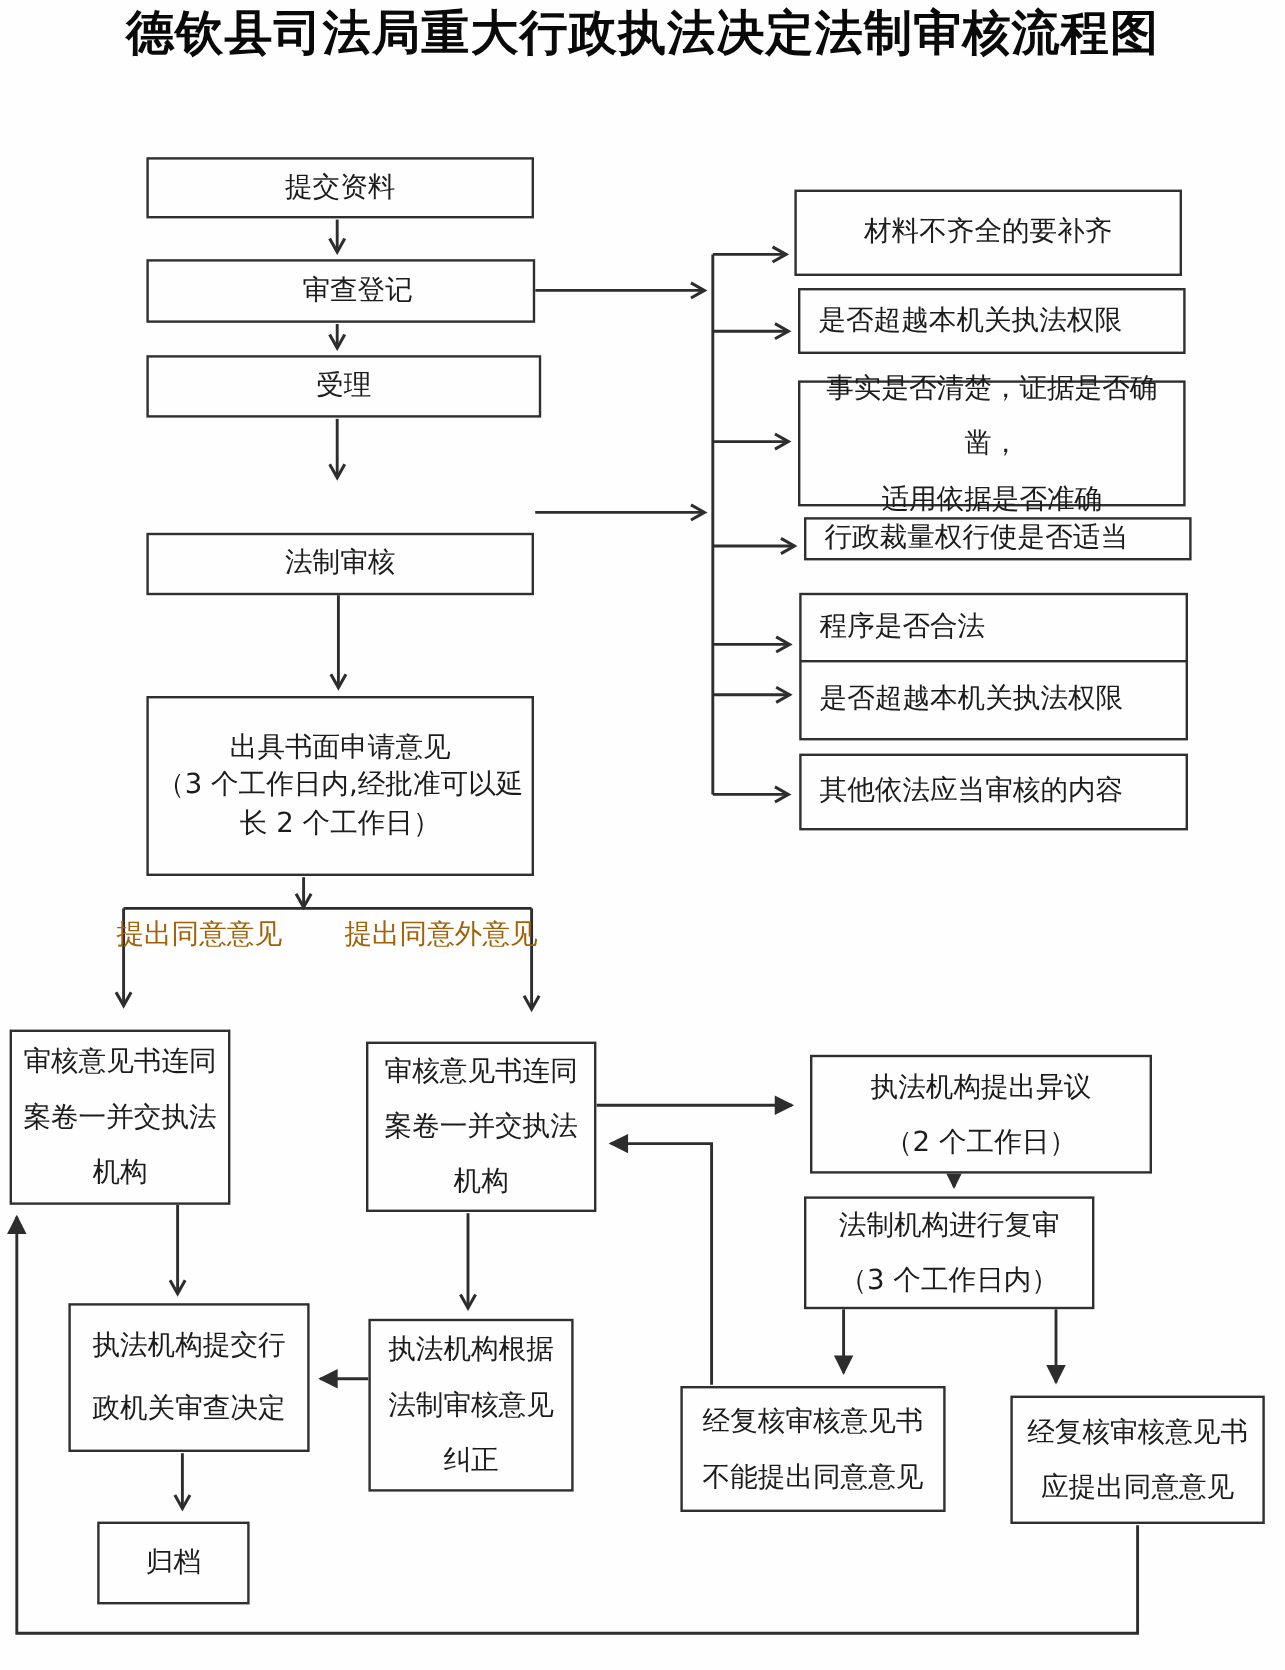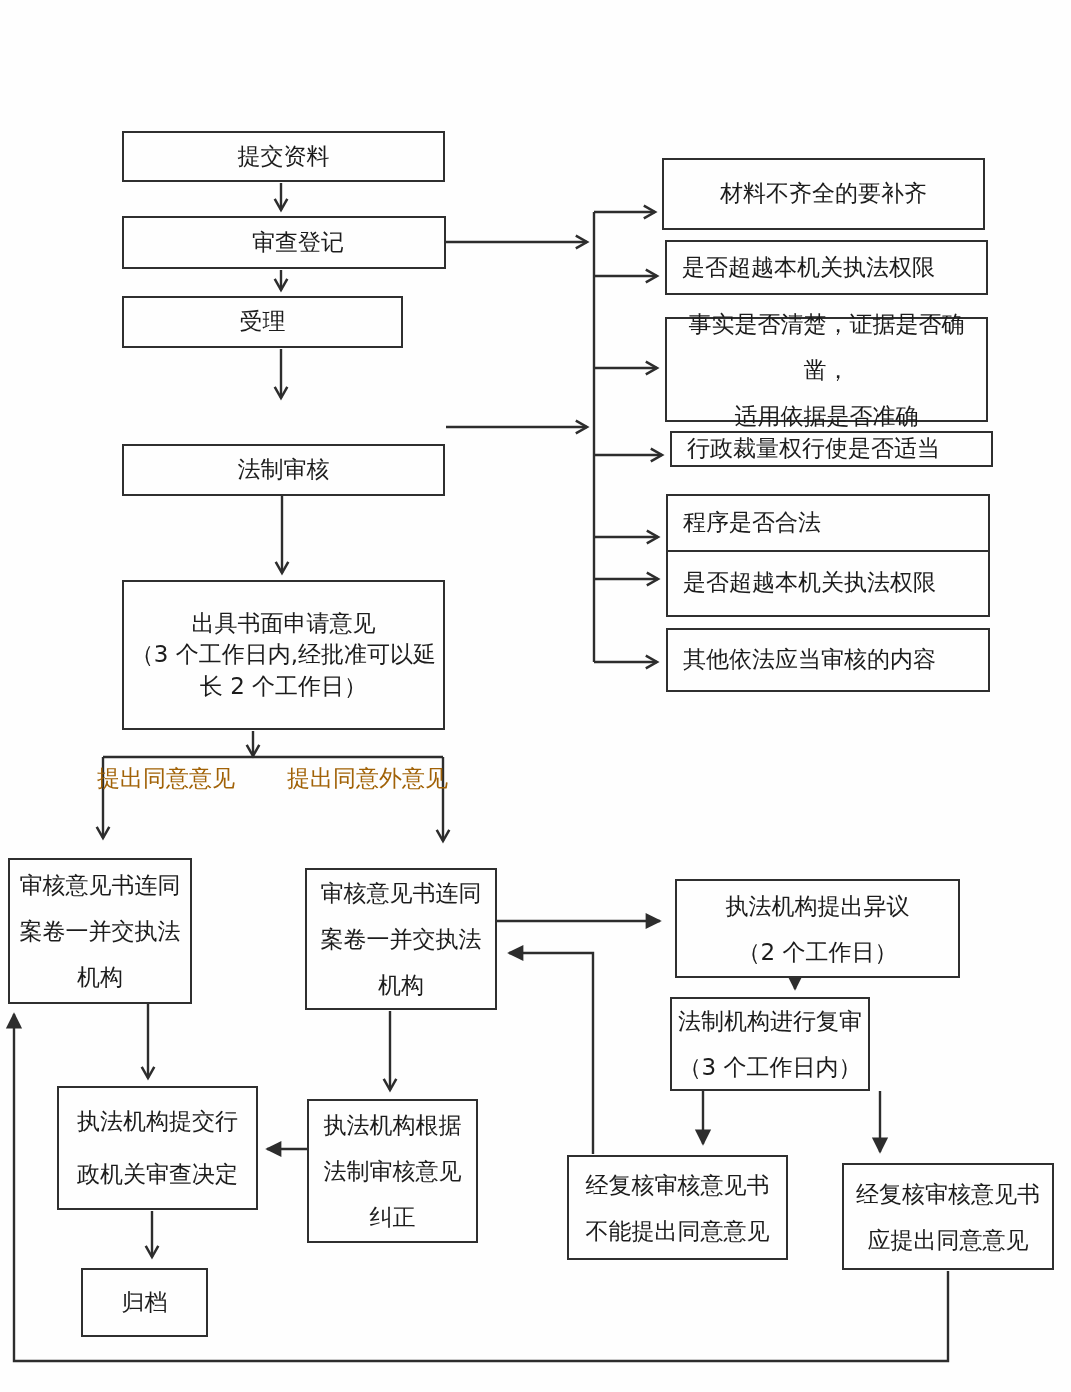--- a/index.html
+++ b/index.html
@@ -52,20 +52,21 @@
     font-size: 23px;
     color: #a16207;
     white-space: nowrap;
   }
 </style>
 </head>
 <body>
 
 <div class="canvas">
 
+  <h1 class="page-title">德钦县司法局重大行政执法决定法制审核流程图</h1>
 
   <svg class="connectors" width="1071" height="1392" viewBox="0 0 1071 1392">
     <defs>
       <marker id="chev" viewBox="0 0 12 12" refX="10" refY="6" markerWidth="7" markerHeight="7" orient="auto" markerUnits="strokeWidth">
         <path d="M2,1.5 L10,6 L2,10.5" fill="none" stroke="#2d2d2d" stroke-width="1.8"></path>
       </marker>
       <marker id="tri" viewBox="0 0 10 10" refX="8.5" refY="5" markerWidth="7.5" markerHeight="7.5" orient="auto" markerUnits="strokeWidth">
         <path d="M0.5,0.5 L9.5,5 L0.5,9.5 Z" fill="#2d2d2d"></path>
       </marker>
     </defs>
@@ -100,21 +101,21 @@
       <path d="M703,1091 L703,1144" marker-end="url(#tri)"></path>
       <path d="M880,1091 L880,1152" marker-end="url(#tri)"></path>
       <path d="M307,1149 L267,1149" marker-end="url(#tri)"></path>
       <path d="M593,1154 L593,953 L509,953" marker-end="url(#tri)"></path>
       <path d="M948,1271 L948,1361 L14,1361 L14,1014" marker-end="url(#tri)"></path>
     </g>
   </svg>
 
   <div class="node" style="left:122px; top:131px; width:323px; height:51px;">提交资料</div>
   <div class="node" style="left:122px; top:216px; width:324px; height:53px;padding-left:28px;">审查登记</div>
-  <div class="node" style="left:122px; top:296px; width:281px; height:52px;">受理</div>
+  <div class="node" style="left:122px; top:296px; width:329px; height:52px;">受理</div>
   <div class="node" style="left:122px; top:404px; width:323px; height:52px;margin-top:40px;">法制审核</div>
   <div class="node" style="left:122px; top:580px; width:323px; height:150px;">出具书面申请意见
 （3 个工作日内,经批准可以延
 长 2 个工作日）</div>
 
   <div class="node" style="left:662px; top:158px; width:323px; height:72px;">材料不齐全的要补齐</div>
   <div class="node left" style="left:665px; top:240px; width:323px; height:55px;">是否超越本机关执法权限</div>
   <div class="node tall" style="left:665px; top:317px; width:323px; height:105px;">事实是否清楚，证据是否确凿，
 适用依据是否准确</div>
   <div class="node left" style="left:670px; top:431px; width:323px; height:36px;">行政裁量权行使是否适当</div>
@@ -126,21 +127,21 @@
   <span class="flow-label" style="left:287px; top:763px;">提出同意外意见</span>
 
   <div class="node tall" style="left:8px; top:858px; width:184px; height:146px;">审核意见书连同
 案卷一并交执法
 机构</div>
   <div class="node tall" style="left:305px; top:868px; width:192px; height:142px;">审核意见书连同
 案卷一并交执法
 机构</div>
   <div class="node tall" style="left:675px; top:879px; width:285px; height:99px;">执法机构提出异议
 （2 个工作日）</div>
-  <div class="node tall" style="left:670px; top:997px; width:200px; height:94px;">法制机构进行复审
+  <div class="node tall" style="left:670px; top:997px; width:242px; height:94px;">法制机构进行复审
 （3 个工作日内）</div>
   <div class="node taller" style="left:57px; top:1086px; width:201px; height:124px;">执法机构提交行
 政机关审查决定</div>
   <div class="node tall" style="left:307px; top:1099px; width:171px; height:144px;">执法机构根据
 法制审核意见
 纠正</div>
   <div class="node" style="left:81px; top:1268px; width:127px; height:69px;">归档</div>
   <div class="node tall" style="left:567px; top:1155px; width:221px; height:105px;">经复核审核意见书
 不能提出同意意见</div>
   <div class="node tall" style="left:842px; top:1163px; width:212px; height:107px;">经复核审核意见书

